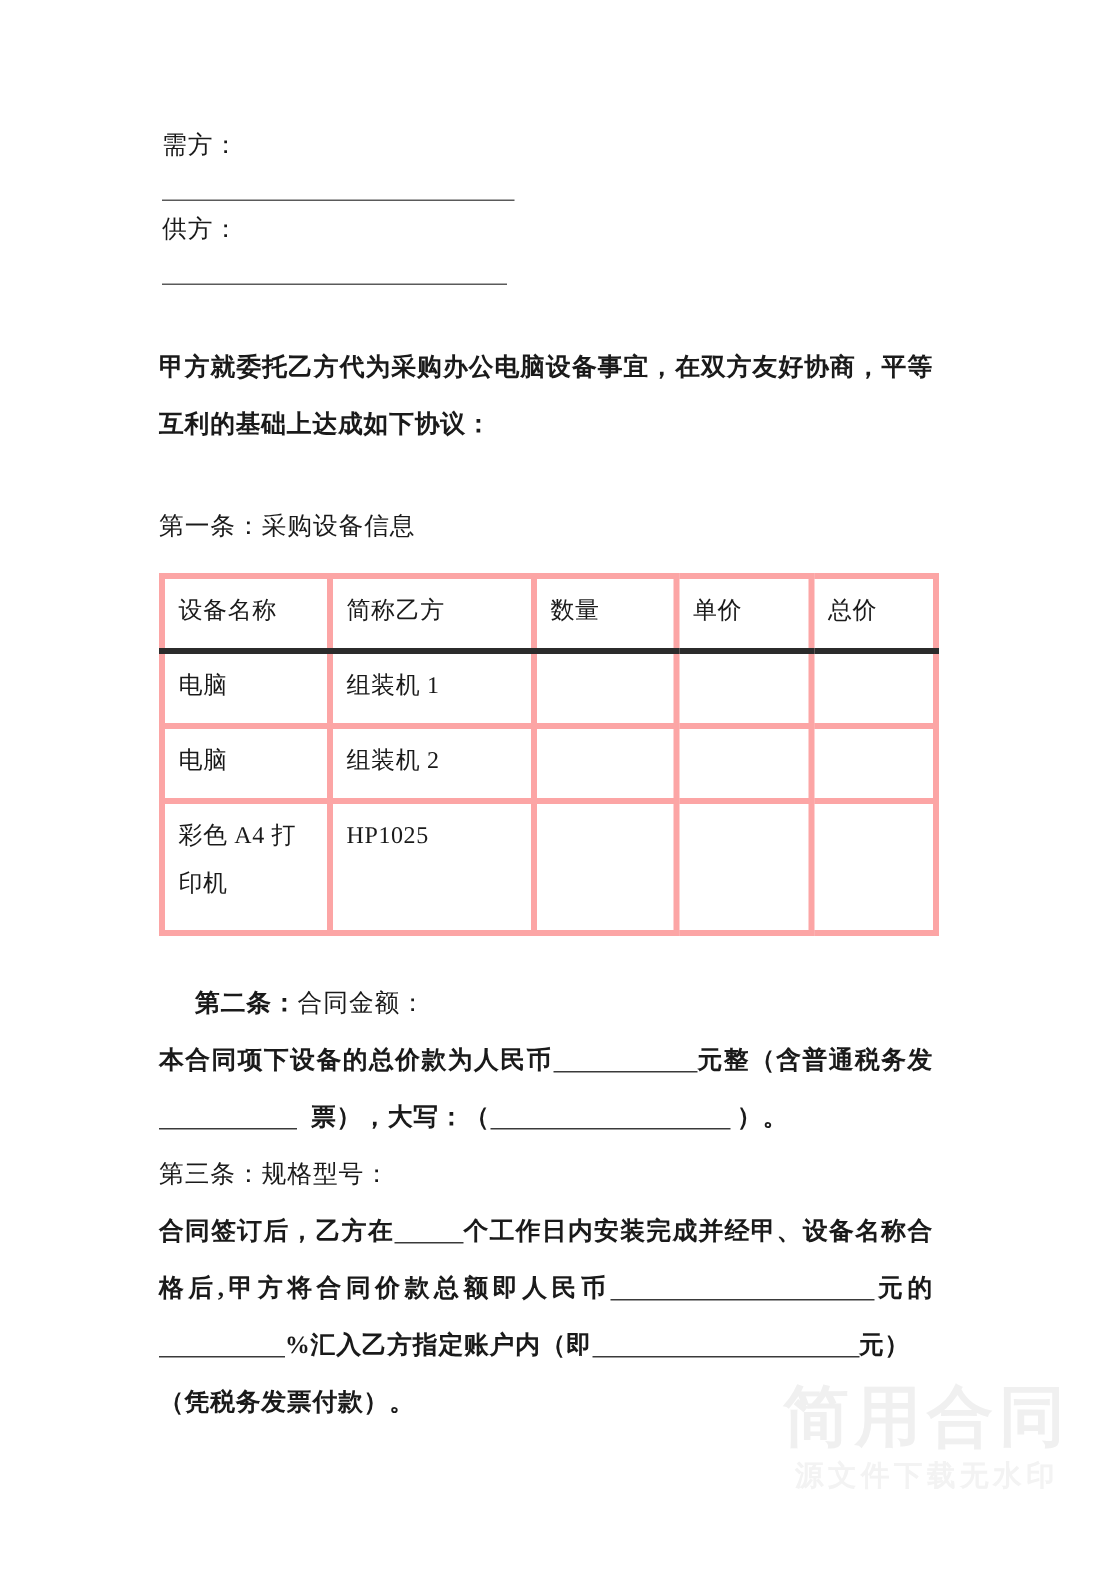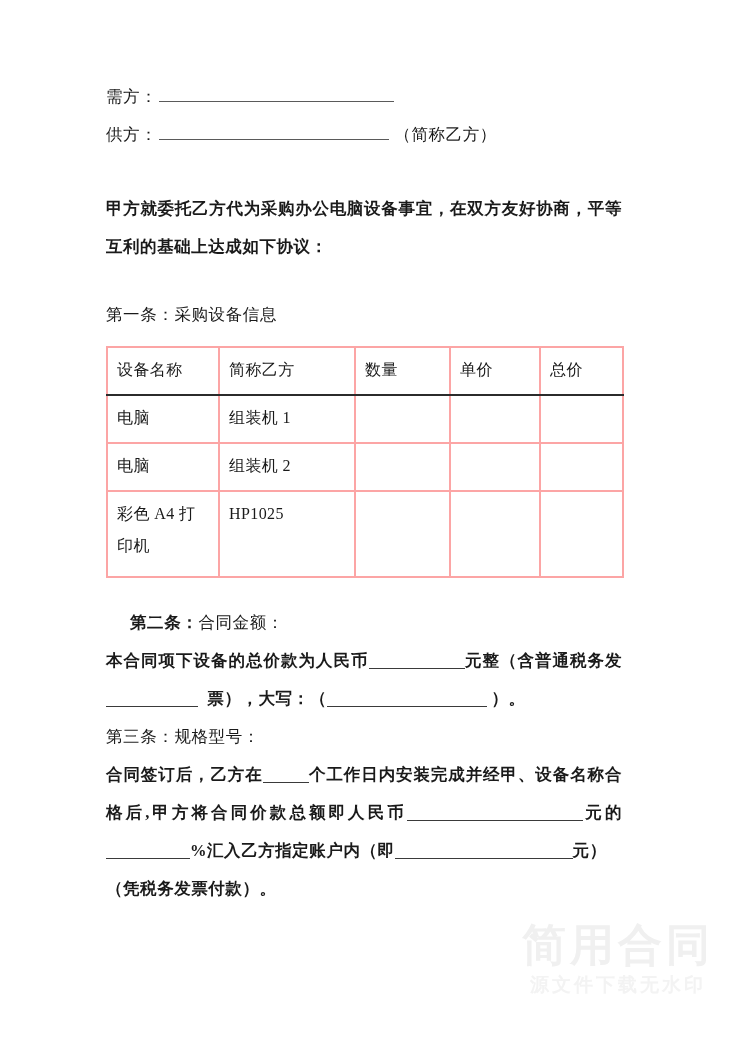--- a/index.html
+++ b/index.html
@@ -28,20 +28,21 @@
   }
 
   
   .party-line {
     display: flex;
     align-items: baseline;
     font-size: 16.5px;
     line-height: 38px;
     letter-spacing: 0.6px;
     white-space: nowrap;
+    flex-direction: column;
   }
   .party-line .label { flex: 0 0 auto; }
   .party-line .fill {
     flex: 0 0 auto;
     border-bottom: 1.4px solid #5a5a5a;
     height: 17px;
     margin: 0 2px 0 2px;
   }
   .fill-w1 { width: 235px; }
   .fill-w2 { width: 230px; }
@@ -86,21 +87,21 @@
   .b-actual   { width: 178px; }
 
   
   table.goods {
     border-collapse: collapse;
     width: 516px;
     table-layout: fixed;
     font-size: 16px;
   }
   table.goods td {
-    border: 2px solid #fca5a5;
+    border: 4px solid #fca5a5;
     padding: 6px 8px 6px 9px;
     vertical-align: top;
     line-height: 32px;
     letter-spacing: 0.4px;
     word-break: break-all;
   }
   table.goods tr.head td {
     border-bottom-color: #2b2b2b;
     height: 34px;
   }
@@ -146,21 +147,20 @@
   <div class="content">
 
     <div class="party-line">
       <span class="label">需方：</span>
       <span class="fill fill-w1"></span>
     </div>
 
     <div class="party-line">
       <span class="label">供方：</span>
       <span class="fill fill-w2"></span>
-      <span class="suffix">（简称乙方）</span>
     </div>
 
     <div class="gap-intro"></div>
 
     <p class="para">甲方就委托乙方代为采购办公电脑设备事宜，在双方友好协商，平等互利的基础上达成如下协议：</p>
 
     <div class="gap-sec1"></div>
 
     <p class="heading"><span>第一条：</span><span>采购设备信息</span></p>
 

